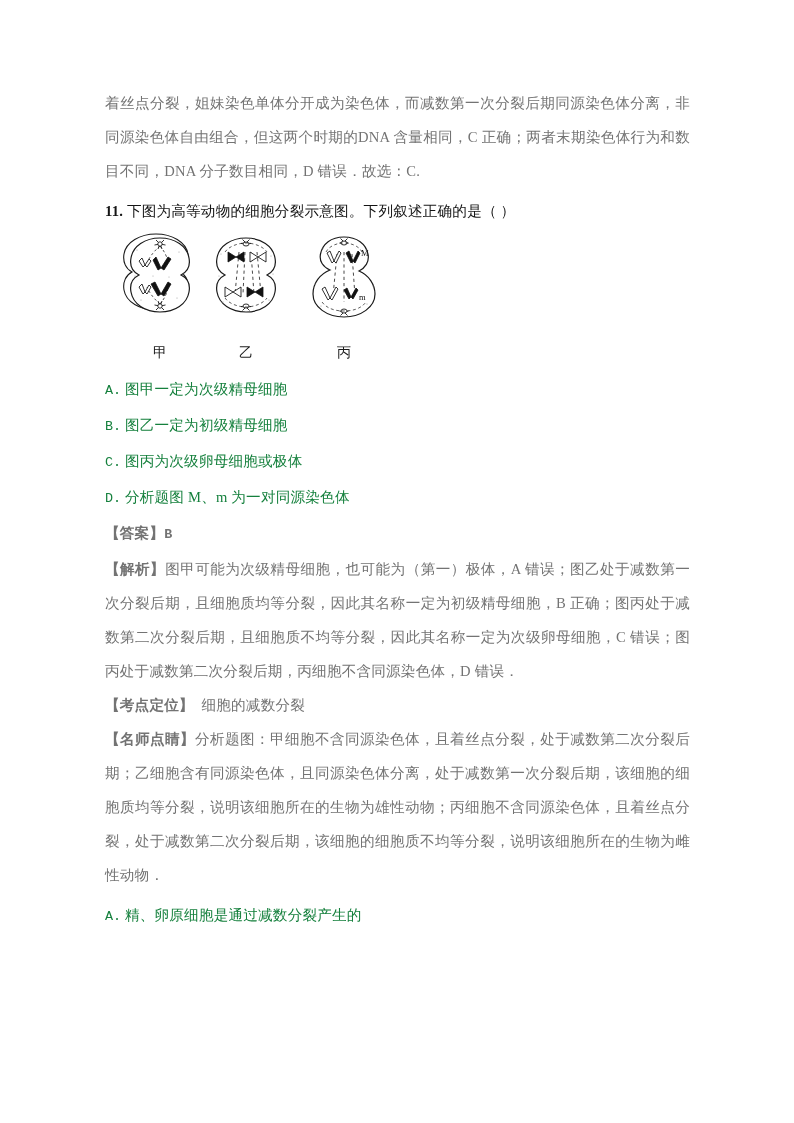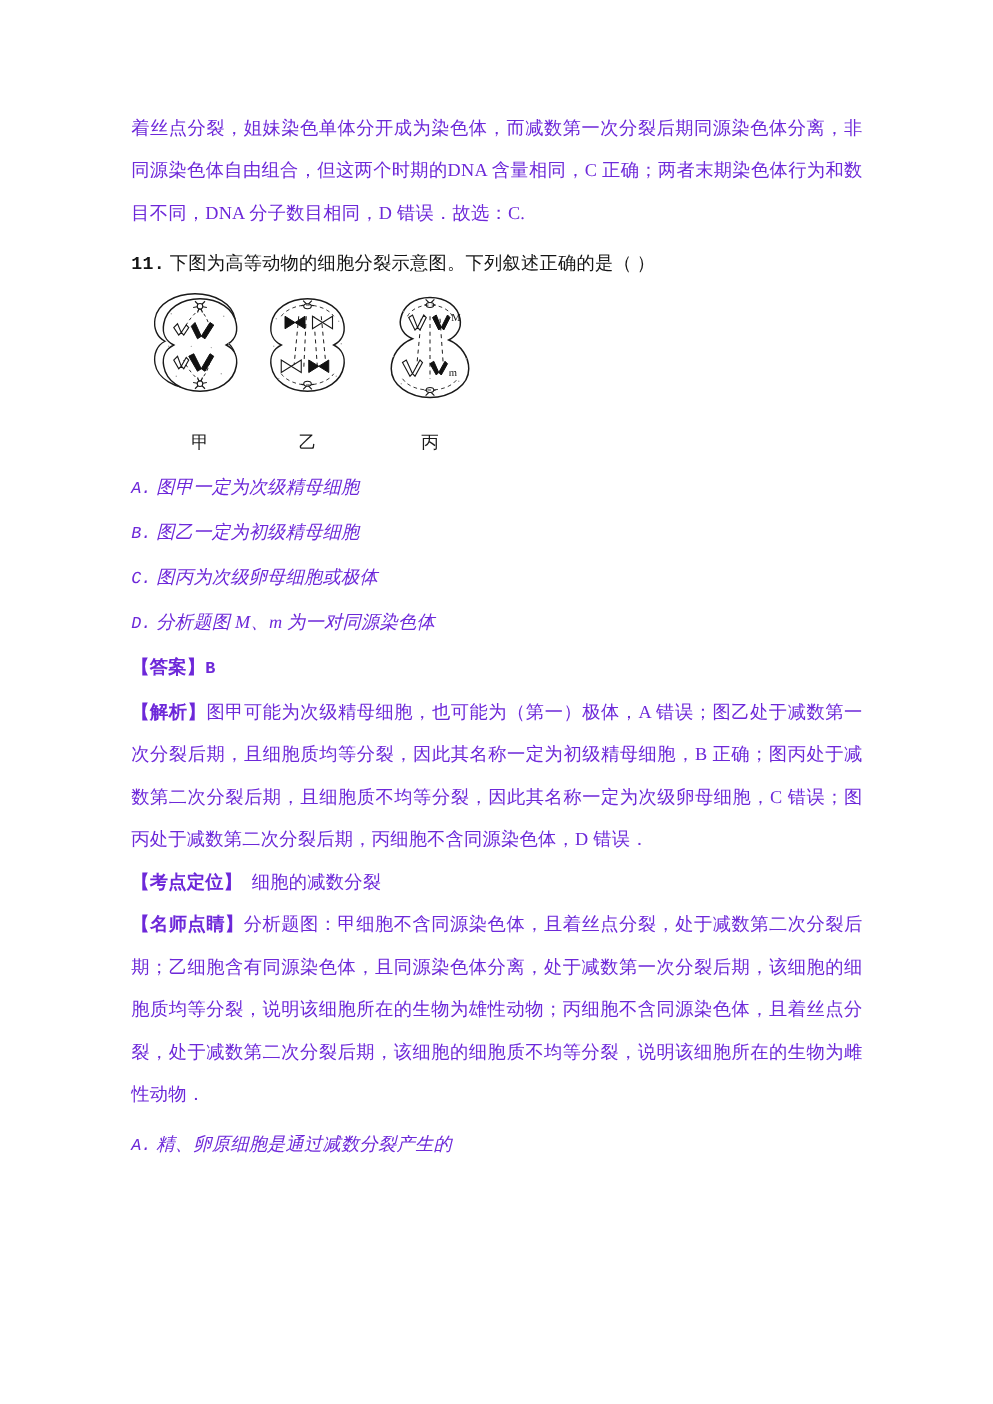--- a/index.html
+++ b/index.html
@@ -29,38 +29,37 @@
   }
   .line {
     font-size: 14.6px;
     line-height: 34px;
     letter-spacing: 0.2px;
     white-space: normal;
     text-align: justify;
     text-justify: inter-ideograph;
   }
   .red {
-    color: #6d28d9;
+    color: #737373;
   }
   .black {
     color: #141414;
   }
   .para {
     margin: 0;
     padding: 0;
   }
   .qnum {
     font-weight: bold;
-    font-family: Liberation Mono, monospace;
+    font-family: Liberation Serif, serif;
   }
   .opt {
     font-size: 14.6px;
     line-height: 34px;
-    color: #6d28d9;
-    font-style: italic;
+    color: #15803d;
   }
   .optlabel {
     font-family: "Liberation Mono", "DejaVu Sans Mono", monospace;
     font-size: 13.4px;
     letter-spacing: 0;
   }
   .tag {
     font-weight: bold;
   }
   

